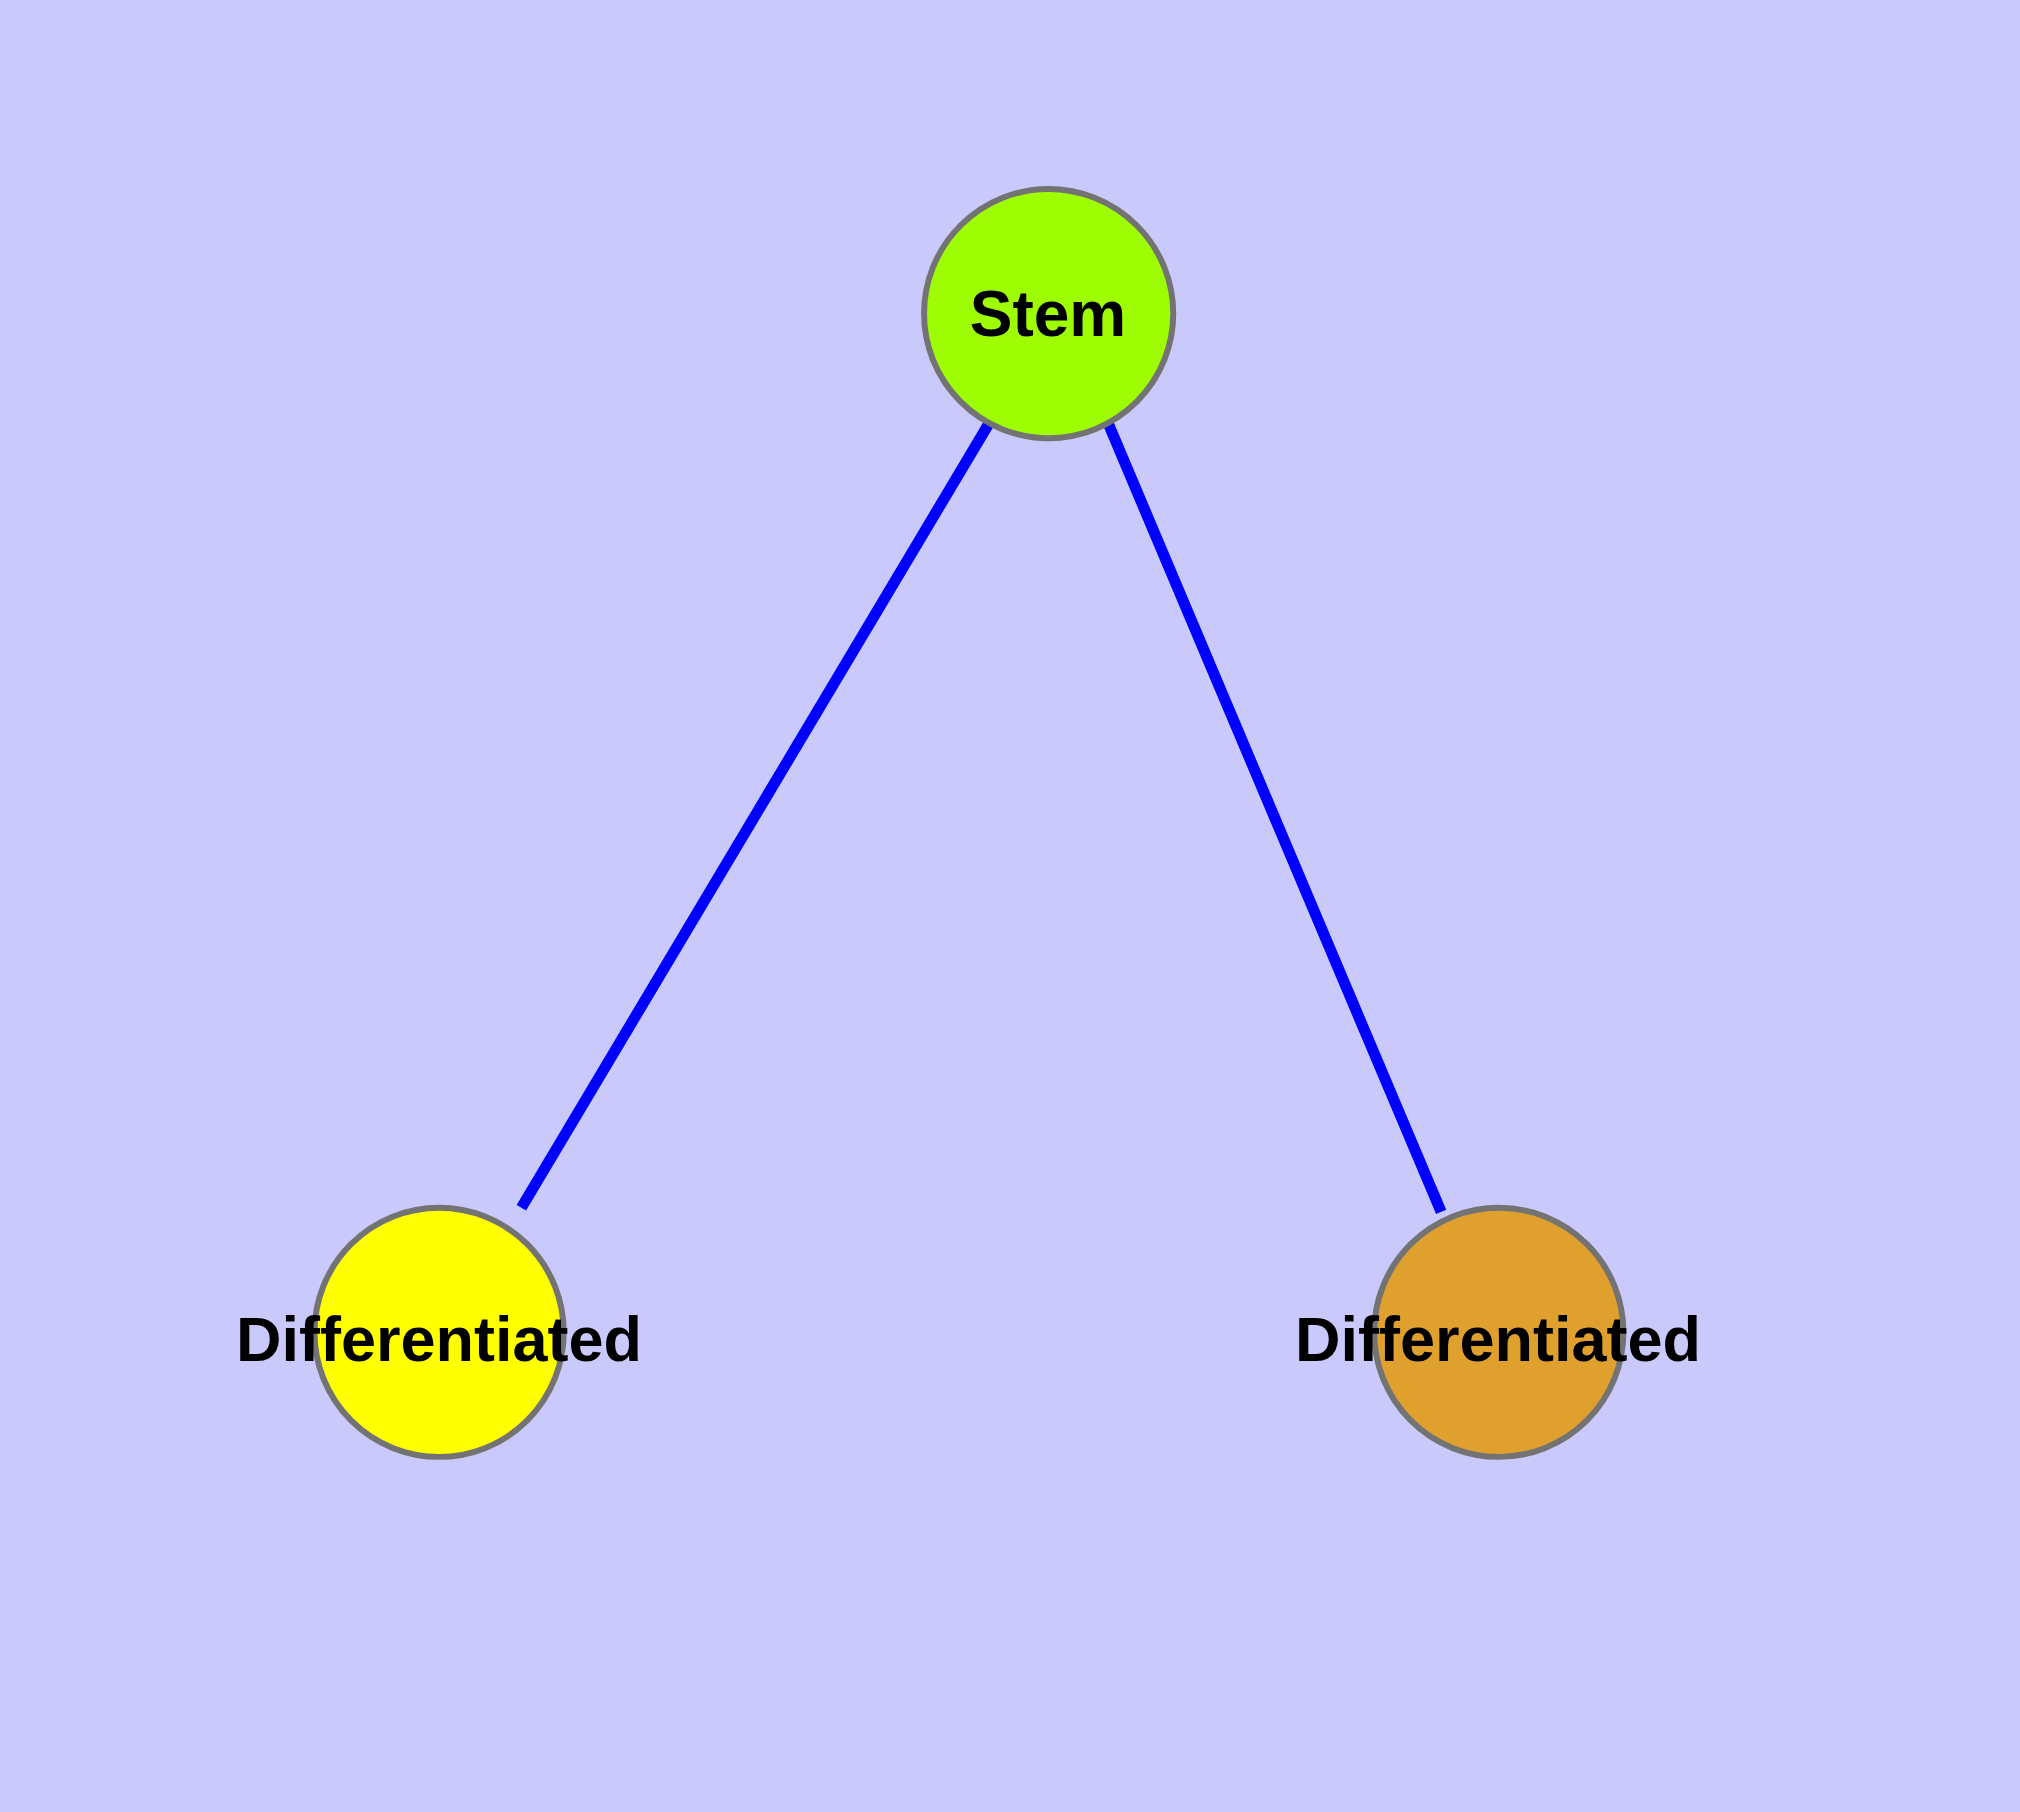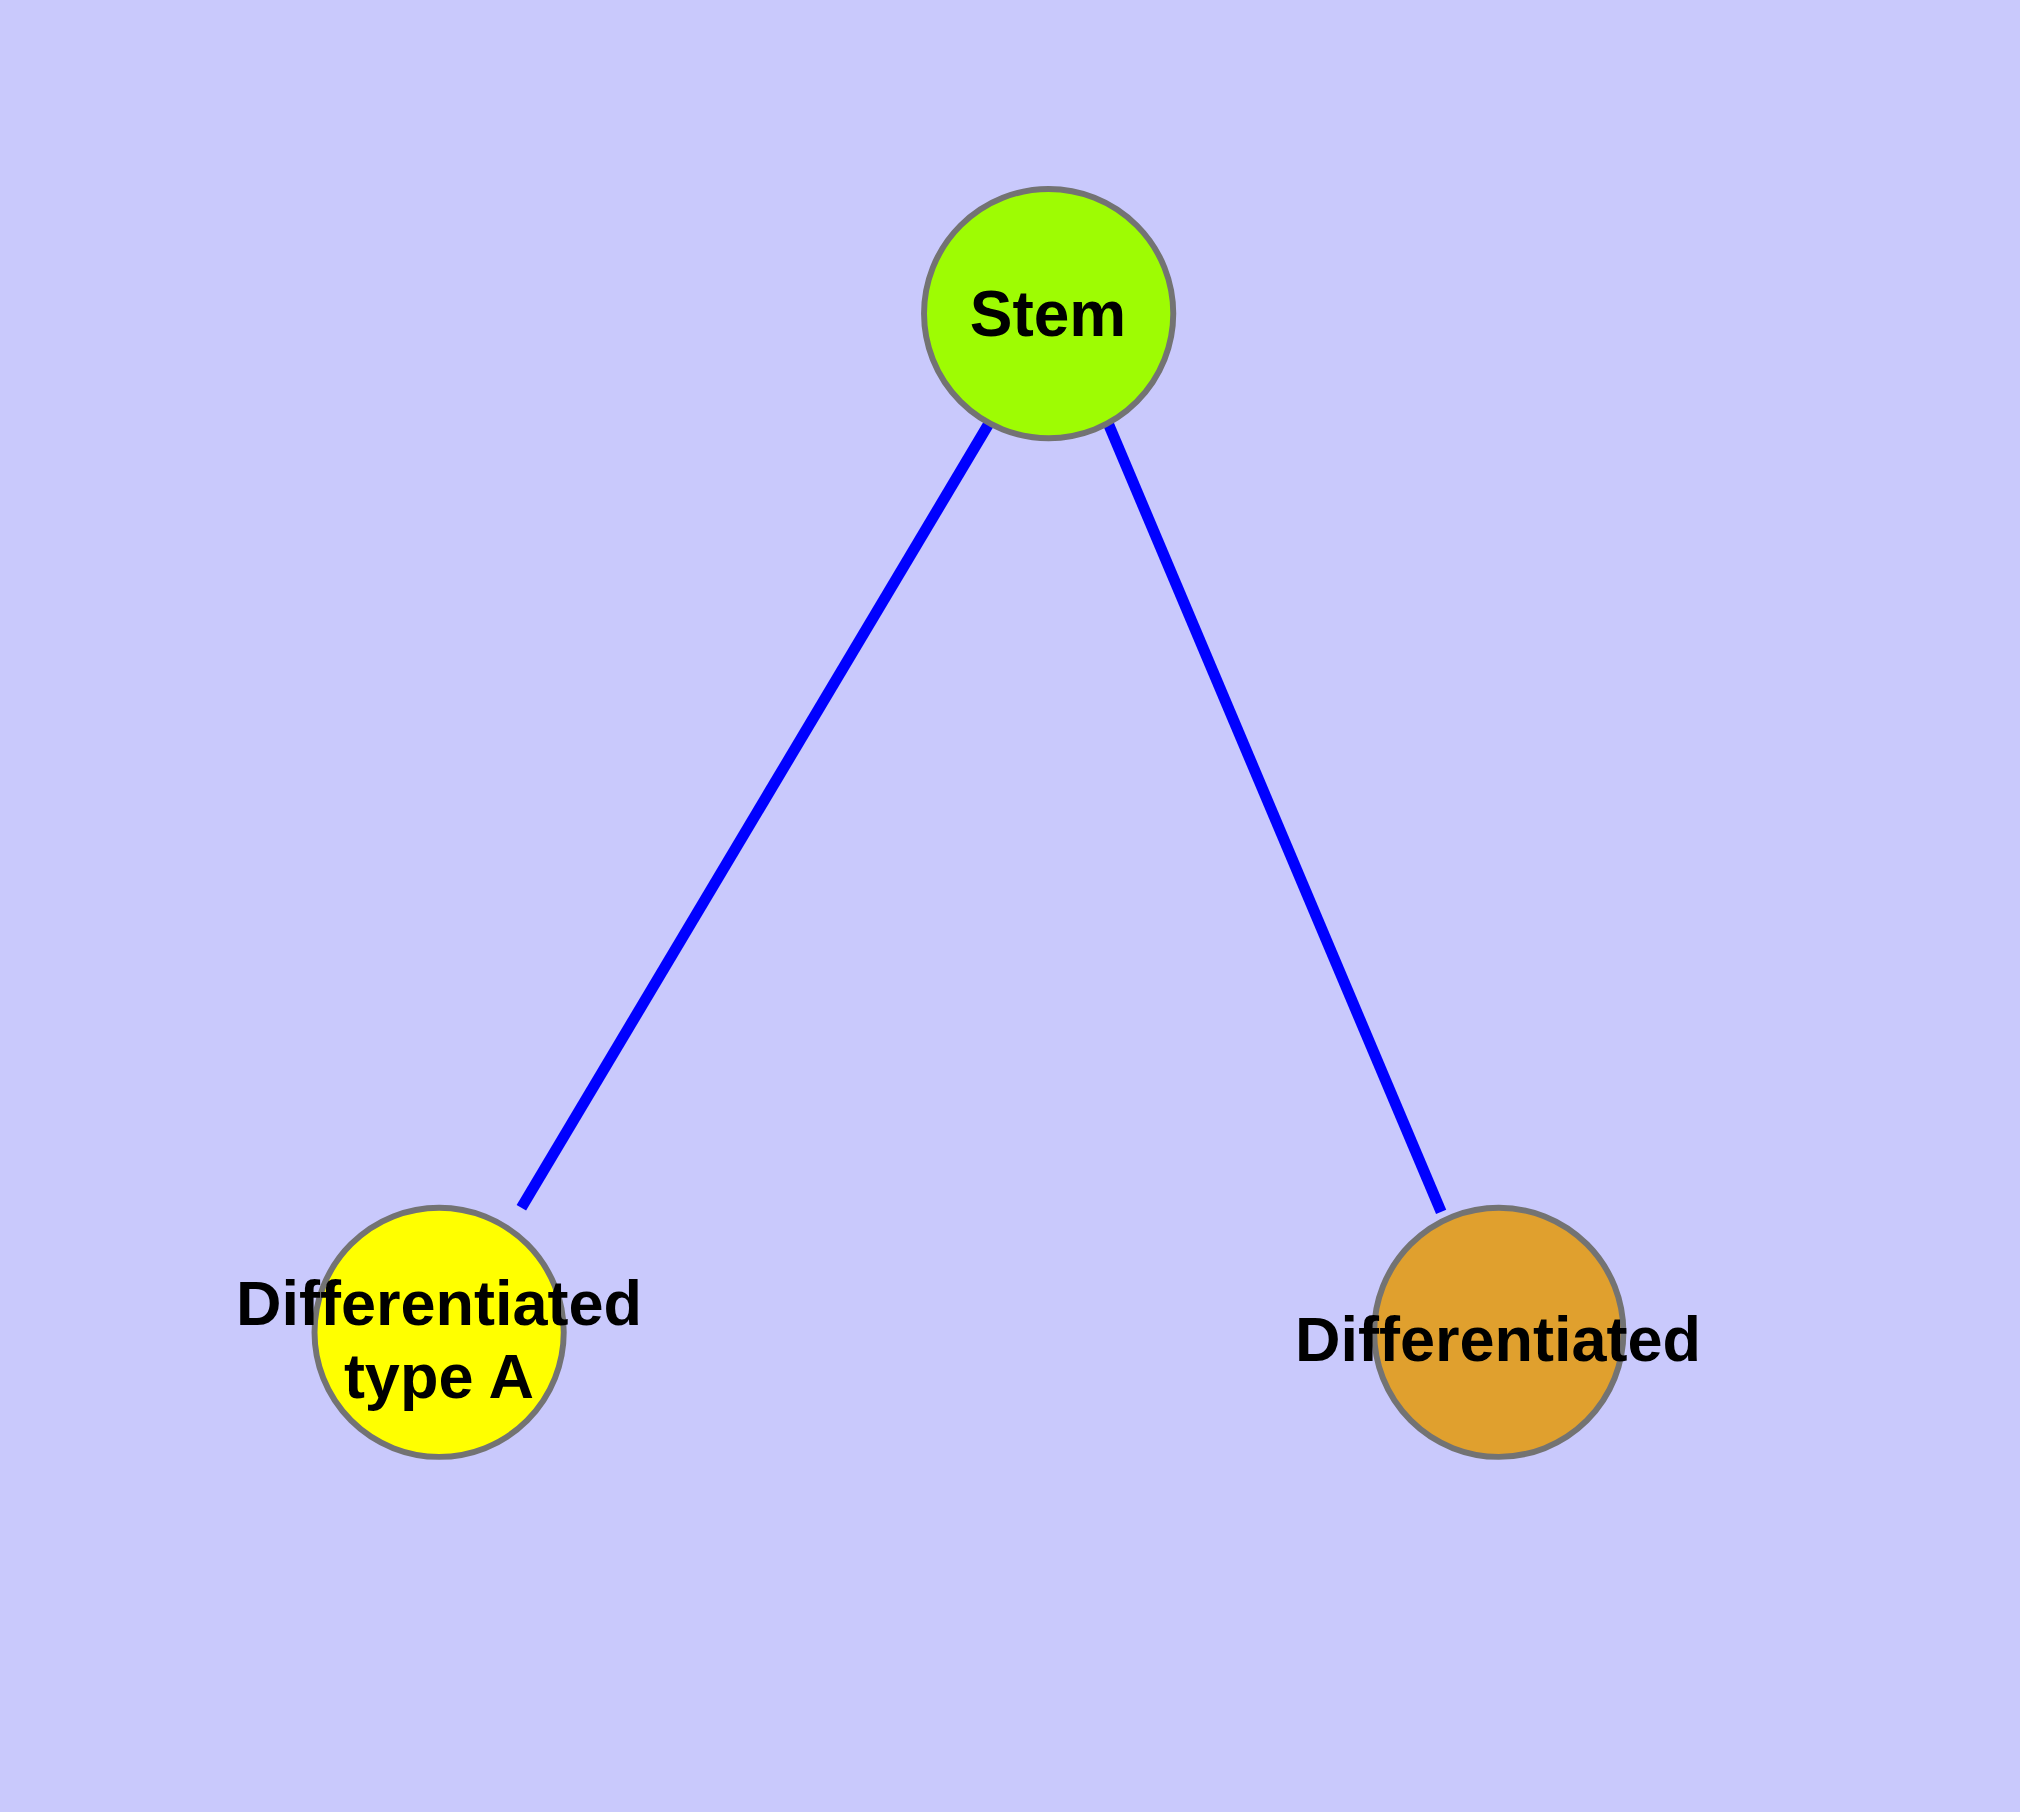--- a/index.html
+++ b/index.html
@@ -70,21 +70,20 @@
 
     <circle class="node-circle" id="circle-diff-b" cx="1768" cy="1572" r="147" fill="#e0a02e" stroke="#737373"></circle>
   </svg>
 
   <div class="node-label" id="label-stem" style="left: 1048px; top: 314px;">
     <div>Stem</div>
   </div>
 
   <div class="node-label" id="label-type-a" style="left: 439px; top: 1332px;">
     <div>Differentiated</div>
-    <div>type A</div>
   </div>
 
   <div class="node-label" id="label-type-b" style="left: 1498px; top: 1332px;">
     <div>Differentiated</div>
   </div>
 
 </div>
 
 
 </body></html>

